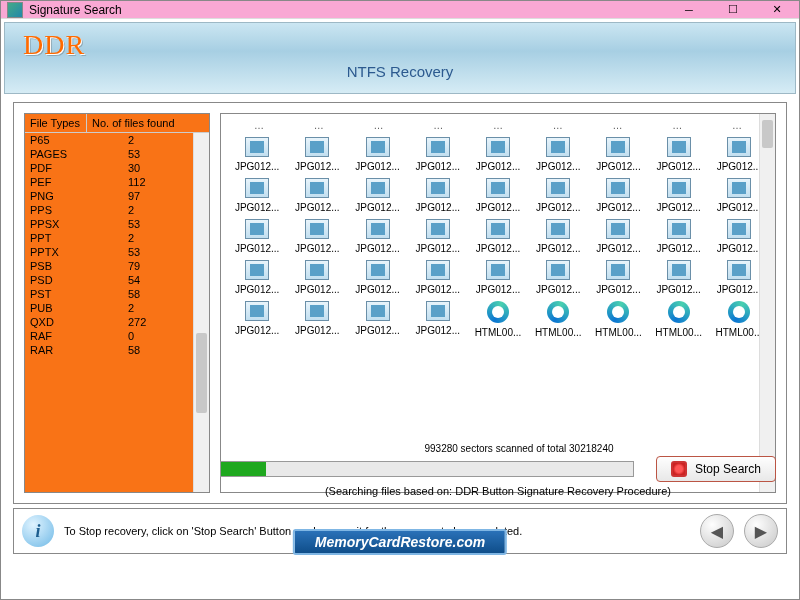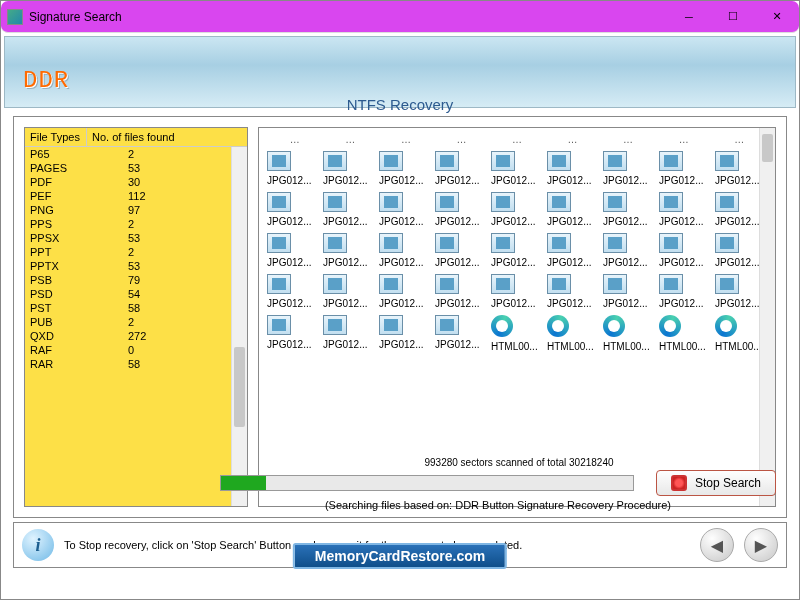--- a/index.html
+++ b/index.html
@@ -1,46 +1,46 @@
 <!DOCTYPE html>
 <html><head>
 <meta charset="utf-8">
 <style>
 * { box-sizing: border-box; margin: 0; padding: 0; }
 body { font-family: "Segoe UI", Tahoma, sans-serif; font-size: 11px; background: #fff; width: 800px; height: 600px; overflow: hidden; border: 1px solid #888; }
 
-.titlebar { height: 32px; display: flex; align-items: center; background: #d946ef; border-bottom: 1px solid #ddd; border-radius: 7px; }
+.titlebar { height: 18px; display: flex; align-items: center; background: #f9a8d4; border-bottom: 1px solid #ddd; }
 .titlebar-icon { width: 16px; height: 16px; margin: 0 6px; background: linear-gradient(135deg,#4a8,#28a); border: 1px solid #888; }
 .titlebar-text { flex: 1; font-size: 12px; }
 .titlebar-btn { width: 44px; height: 28px; display: flex; align-items: center; justify-content: center; }
 .tb-min::before { content: "─"; }
 .tb-max::before { content: "☐"; }
 .tb-close::before { content: "✕"; }
 
 .banner { height: 72px; background: linear-gradient(180deg,#cbe6f2 0%,#a7cfe3 40%,#d6ecf5 100%); border: 1px solid #9db8c5; margin: 3px; padding: 6px 18px; position: relative; }
-.banner-logo { font-family: Liberation Mono, monospace; font-size: 24px; color: #ff6a00; letter-spacing: 1px; text-shadow: 1px 1px 0 #fff, 2px 2px 0 rgba(0,0,0,0.2); margin-top: 24px; }
+.banner-logo { font-family: Liberation Serif, serif; font-size: 28px; color: #ff6a00; letter-spacing: 1px; text-shadow: 1px 1px 0 #fff, 2px 2px 0 rgba(0,0,0,0.2); }
 .banner-sub { font-size: 15px; color: #2c5a8f; margin-top: 2px; font-weight: 500; text-align: center; }
 
 .content { border: 1px solid #888; margin: 8px 12px 4px 12px; padding: 10px; height: 402px; display: flex; gap: 10px; position: relative; }
 
-.ft-panel { width: 224px; border: 1px solid #888; background: #fde047; display: flex; flex-direction: column; }
+.ft-panel { width: 186px; border: 1px solid #888; background: #f97316; display: flex; flex-direction: column; }
 .ft-header { display: flex; border-bottom: 1px solid #ccc; font-size: 11px; }
 .ft-header div { padding: 3px 5px; border-right: 1px solid #ccc; }
 .ft-header div:first-child { width: 62px; }
 .ft-header div:last-child { flex: 1; border-right: none; }
 .ft-body { flex: 1; overflow: hidden; position: relative; }
 .ft-row { display: flex; font-size: 11px; gap: 36px; }
 .ft-row div:first-child { width: 62px; padding: 1px 5px; }
 .ft-row div:last-child { flex: 1; padding: 1px 5px; }
 .ft-scroll { position: absolute; right: 0; top: 0; bottom: 0; width: 16px; background: #f0f0f0; border-left: 1px solid #ddd; }
 .ft-thumb { position: absolute; left: 2px; right: 2px; top: 200px; height: 80px; background: #c8c8c8; border-radius: 2px; }
 
 .files-panel { flex: 1; border: 1px solid #888; background: #fff; position: relative; overflow: hidden; }
 .files-grid { padding: 6px 8px; display: grid; grid-template-columns: repeat(9,1fr); gap: 6px 4px; }
-.file-item { display: flex; flex-direction: column; align-items: flex-start; font-size: 10px; }
+.file-item { display: flex; flex-direction: column; align-items: center; font-size: 10px; }
 .file-ico { width: 24px; height: 20px; margin-bottom: 4px; border: 1px solid #6a8fa8; background: linear-gradient(180deg,#e8f4fb,#c2dff0); position: relative; }
 .file-ico::after { content: ""; position: absolute; inset: 3px 4px; background: #5aa0c8; }
 .edge-ico { width: 22px; height: 22px; margin-bottom: 4px; border-radius: 50%; background: conic-gradient(from 200deg,#0b76d1,#49d0b0,#0b76d1); position: relative; }
 .edge-ico::after { content: ""; position: absolute; inset: 5px; border-radius: 50%; background: #fff; }
 .files-scroll { position: absolute; right: 0; top: 0; bottom: 0; width: 16px; background: #f0f0f0; border-left: 1px solid #ddd; }
 .files-thumb { position: absolute; left: 2px; right: 2px; top: 6px; height: 28px; background: #c8c8c8; border-radius: 2px; }
 .truncated-row { grid-column: 1/-1; display: grid; grid-template-columns: repeat(9,1fr); font-size: 10px; color: #555; }
 .truncated-row span { text-align: center; overflow: hidden; white-space: nowrap; }
 
 .progress-area { position: absolute; left: 206px; right: 10px; bottom: 6px; }
@@ -48,21 +48,21 @@
 .progress-row { display: flex; align-items: center; gap: 22px; margin-top: 2px; }
 .progress-bar { flex: 1; height: 16px; border: 1px solid #999; background: #e9e9e9; position: relative; }
 .progress-fill { position: absolute; left: 0; top: 0; bottom: 0; width: 11%; background: #1fa81f; }
 .stop-btn { display: flex; align-items: center; gap: 8px; border: 1px solid #b54; background: linear-gradient(#fefefe,#e8e8e8); padding: 4px 14px; border-radius: 4px; font-size: 12px; }
 .stop-ic { width: 16px; height: 16px; border: 2px solid #c33; border-radius: 3px; background: radial-gradient(circle,#f55 40%,#c22 70%); }
 .search-basis { text-align: center; font-size: 11px; margin-top: 3px; }
 
 .footer { margin: 4px 12px 6px 12px; border: 1px solid #888; height: 46px; display: flex; align-items: center; padding: 0 8px; gap: 10px; position: relative; }
 .info-ico { width: 32px; height: 32px; border-radius: 50%; background: radial-gradient(circle at 35% 30%,#dff3ff,#6fb9e6); display: flex; align-items: center; justify-content: center; color: #1d5e8f; font-weight: bold; font-size: 18px; font-family: Georgia, serif; font-style: italic; }
 .nav-btn { width: 34px; height: 34px; border-radius: 50%; background: radial-gradient(circle at 35% 30%,#fefefe,#c7c7c7); border: 1px solid #aaa; display: flex; align-items: center; justify-content: center; color: #555; font-size: 16px; }
-.site-badge { position: absolute; left: 50%; transform: translateX(-50%); bottom: -2px; background: linear-gradient(#2a71b8,#0f4e8a); color: #fff; font-size: 14px; padding: 3px 20px; border: 2px solid #7fb6e4; border-radius: 3px; font-weight: bold; }
+.site-badge { position: absolute; left: 50%; transform: translateX(-50%); bottom: -2px; background: linear-gradient(#2a71b8,#0f4e8a); color: #fff; font-size: 14px; padding: 3px 20px; border: 2px solid #7fb6e4; border-radius: 3px; font-style: italic; font-weight: bold; }
 </style>
 </head>
 <body>
 
 <div class="titlebar">
   <div class="titlebar-icon"></div>
   <div class="titlebar-text">Signature Search</div>
   <div class="titlebar-btn tb-min"></div>
   <div class="titlebar-btn tb-max"></div>
   <div class="titlebar-btn tb-close"></div>

